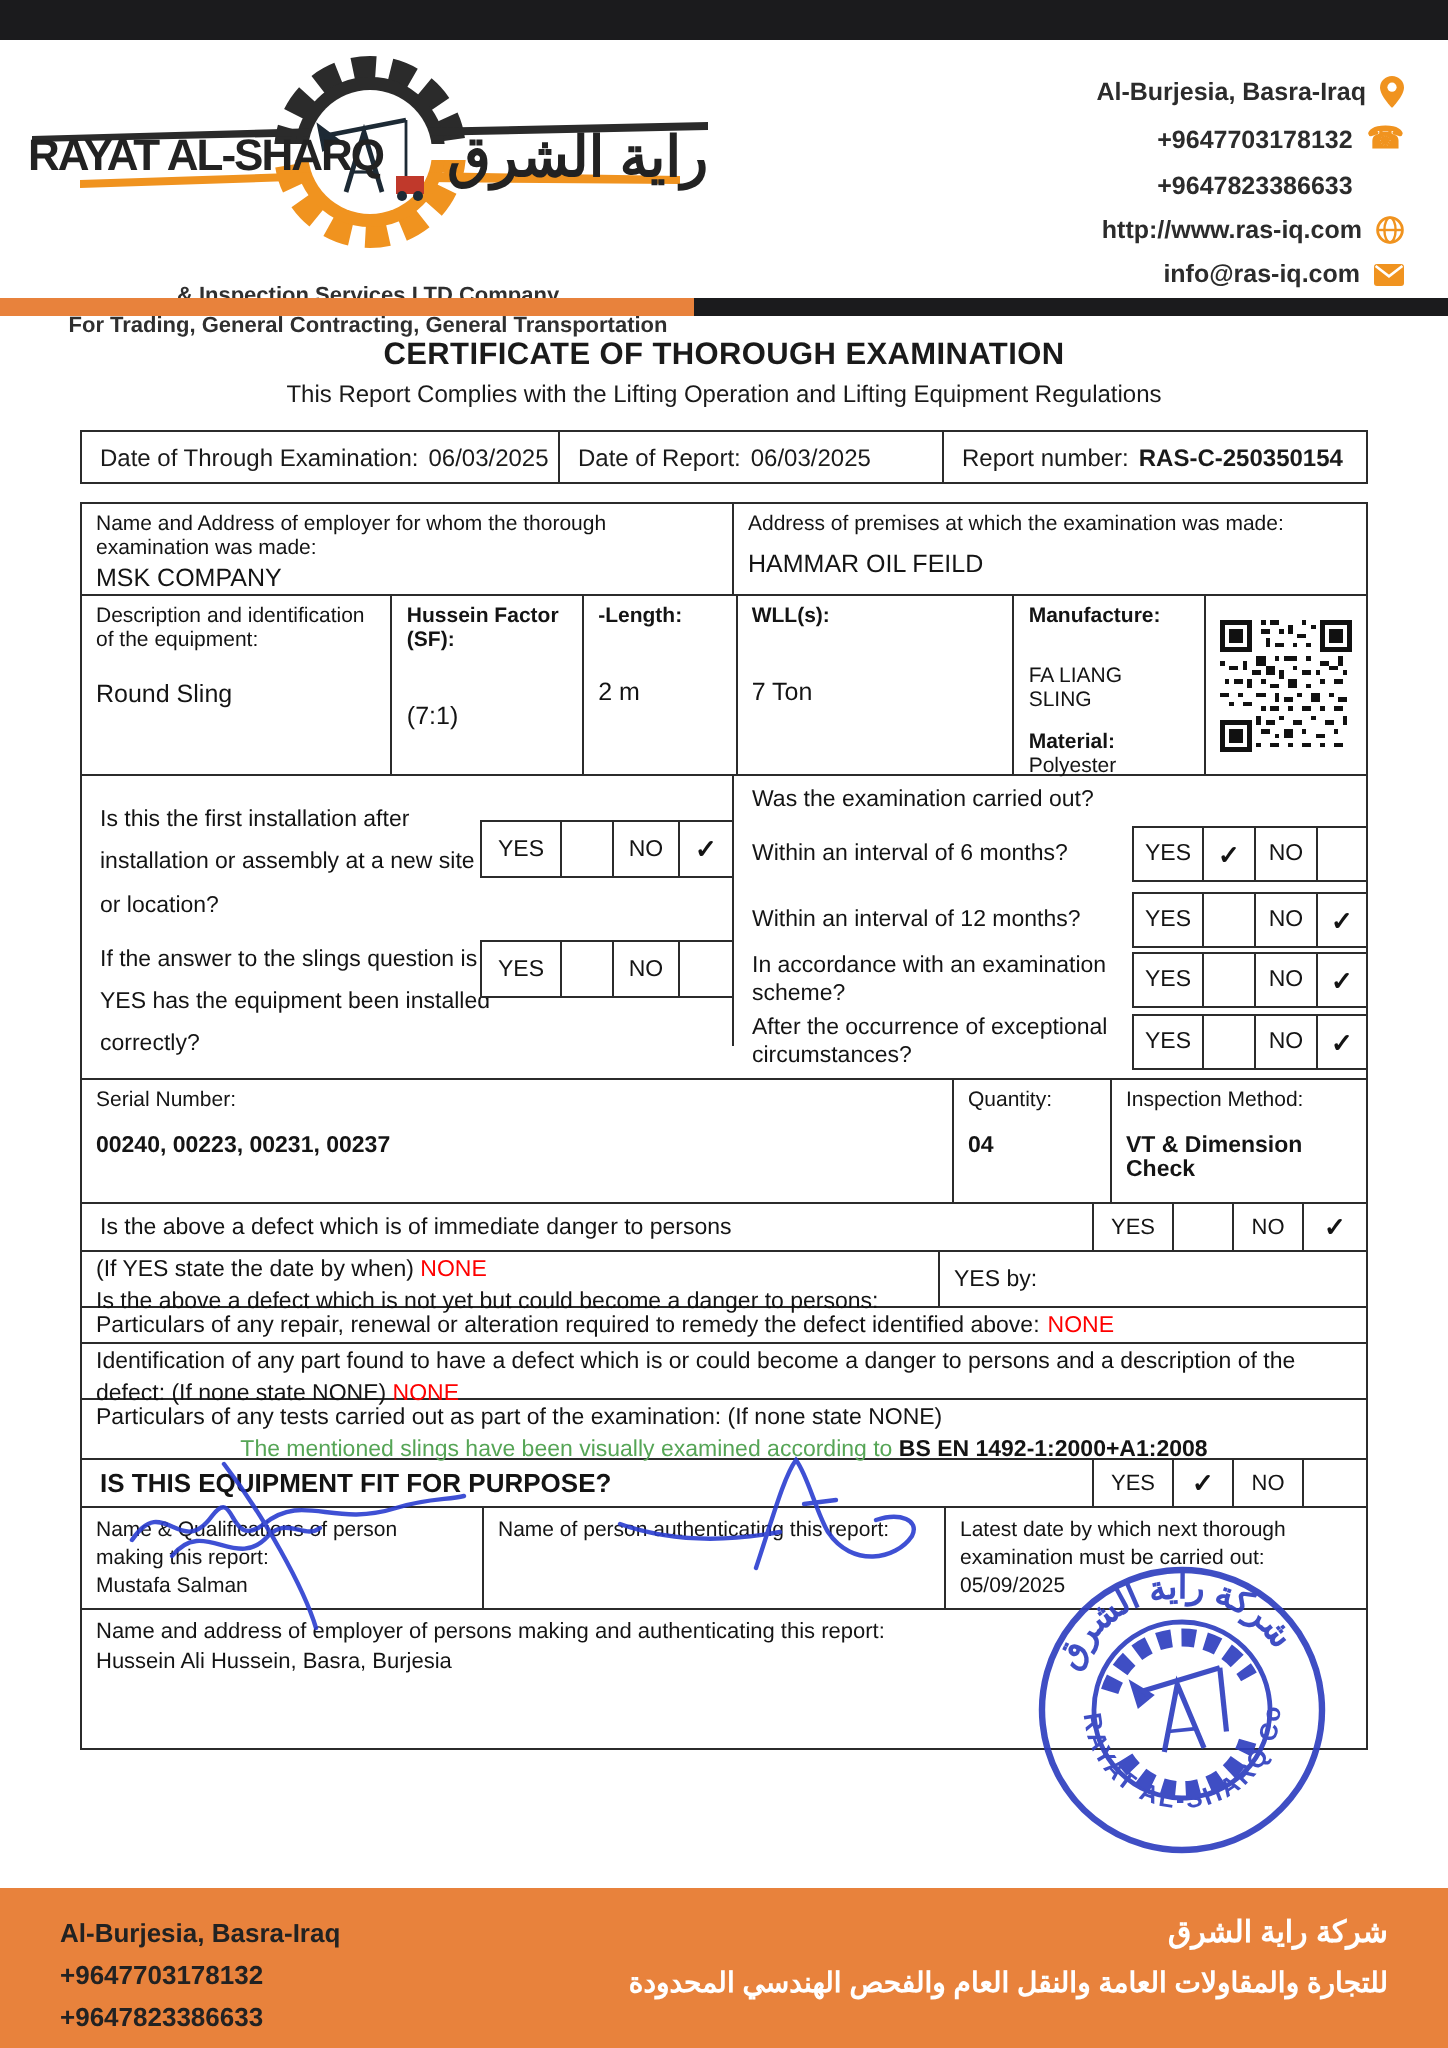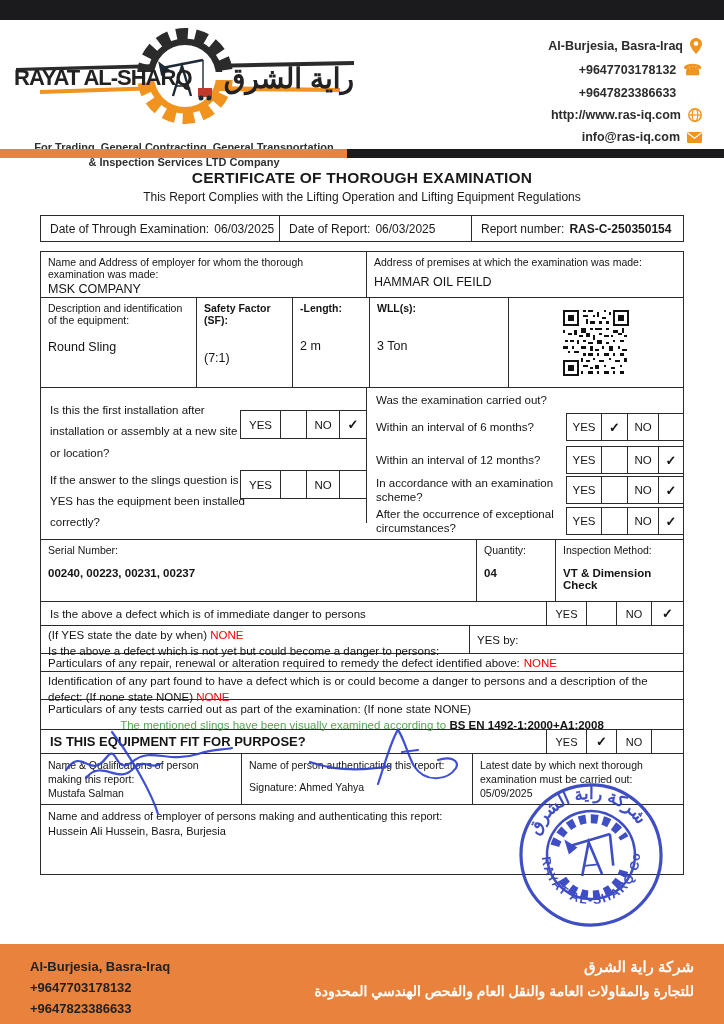--- a/index.html
+++ b/index.html
@@ -132,22 +132,22 @@
         </g>
         <rect x="188" y="60" width="14" height="9" fill="#c0392b"></rect>
         <circle cx="191" cy="70" r="2.5" fill="#1d2a35"></circle>
         <circle cx="199" cy="70" r="2.5" fill="#1d2a35"></circle>
         <line x1="193" y1="32" x2="193" y2="60" stroke="#1d2a35" stroke-width="1.4"></line>
 
         <text x="4" y="57" font-family="Liberation Sans, sans-serif" font-size="22" font-weight="bold" fill="#222" letter-spacing="-1">RAYAT AL-SHARQ</text>
         <text x="344" y="60" font-family="Liberation Sans, sans-serif" font-size="28" font-weight="bold" fill="#222" text-anchor="end">راية الشرق</text>
       </svg>
       <div class="tagline">
+        <div>&amp; Inspection Services LTD Company</div>
         <div>For Trading, General Contracting, General Transportation</div>
-        <div>&amp; Inspection Services LTD Company</div>
       </div>
     </div>
 
     <div class="contact">
       <div class="contact-line">
         <span>Al-Burjesia, Basra-Iraq</span>
         <span class="c-icon">
           <svg width="12" height="16" viewBox="0 0 12 16">
               <path d="M6 0C2.7 0 0 2.6 0 5.8 0 10 6 16 6 16s6-6 6-10.2C12 2.6 9.3 0 6 0z" fill="#F0931F"></path>
               <circle cx="6" cy="5.6" r="2.3" fill="#fff"></circle>
@@ -221,30 +221,36 @@
         <div class="val" style="margin-top:7px;">HAMMAR OIL FEILD</div>
       </div>
     </div>
 
     <div class="trow" style="height:90px;">
       <div class="tcell" style="width:155px;">
         <div class="lbl">Description and identification of the equipment:</div>
         <div class="val" style="margin-top:14px;">Round Sling</div>
       </div>
       <div class="tcell" style="width:96px;">
-        <div class="lbl bold">Safety Factor (SF):</div>
+        <div class="lbl bold">Hussein Factor (SF):</div>
         <div class="val" style="margin-top:25px;">(7:1)</div>
       </div>
       <div class="tcell" style="width:77px;">
         <div class="lbl bold">-Length:</div>
         <div class="val" style="margin-top:25px;">2 m</div>
       </div>
       <div class="tcell" style="width:139px;">
         <div class="lbl bold">WLL(s):</div>
-        <div class="val" style="margin-top:25px;">3 Ton</div>
+        <div class="val" style="margin-top:25px;">7 Ton</div>
+      </div>
+      <div class="tcell" style="width:96px;">
+        <div class="lbl bold">Manufacture:</div>
+        <div style="font-size:10.5px; margin-top:18px;">FA LIANG SLING</div>
+        <div class="lbl bold" style="margin-top:9px;">Material:</div>
+        <div style="font-size:10.5px;">Polyester</div>
       </div>
       <div class="tcell" style="flex:1; display:flex; align-items:center; justify-content:center;">
         <svg width="66" height="66" viewBox="0 0 29 29" shape-rendering="crispEdges">
           <rect width="29" height="29" fill="#fff"></rect>
           <g fill="#111">
             <rect x="0" y="0" width="7" height="7"></rect>
               <rect x="22" y="0" width="7" height="7"></rect>
               <rect x="0" y="22" width="7" height="7"></rect>
             <rect x="1" y="1" width="5" height="5" fill="#fff"></rect>
               <rect x="23" y="1" width="5" height="5" fill="#fff"></rect>
@@ -453,24 +459,20 @@
       </div>
     </div>
 
     <div class="trow" style="height:51px;">
       <div class="tcell lh13" style="width:200px; font-size:10.5px;">
         <div>Name &amp; Qualifications of person making this report:</div>
         <div>Mustafa Salman</div>
       </div>
       <div class="tcell lh13" style="width:231px; font-size:10.5px;">
         <div>Name of person authenticating this report:</div>
-        <div style="margin-top:8px;">
-          <span>Signature:</span>
-          <span>Ahmed Yahya</span>
-        </div>
       </div>
       <div class="tcell lh13" style="flex:1; font-size:10.5px;">
         <div>Latest date by which next thorough examination must be carried out:</div>
         <div>05/09/2025</div>
       </div>
     </div>
 
     <div class="trow" style="height:70px;">
       <div class="tcell lh13" style="flex:1; font-size:11px;">
         <div>Name and address of employer of persons making and authenticating this report:</div>

